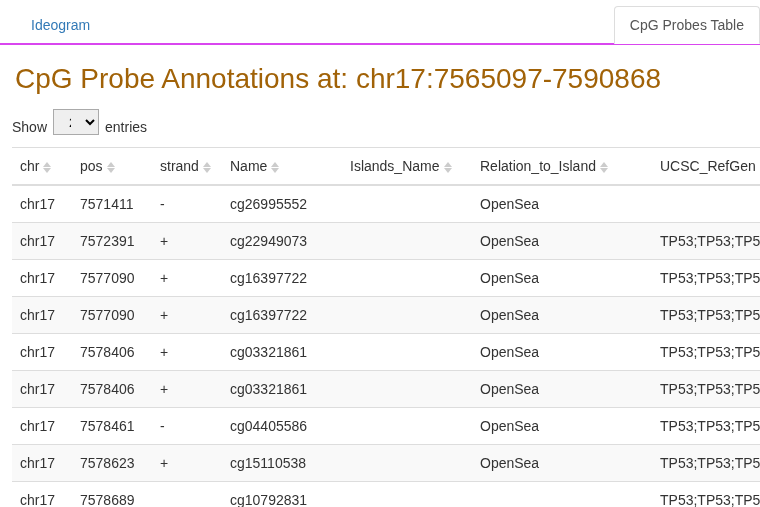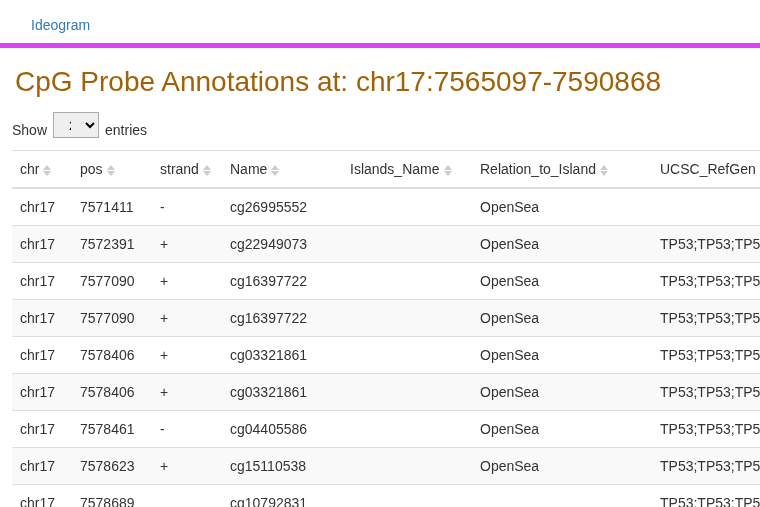--- a/index.html
+++ b/index.html
@@ -5,21 +5,21 @@
     * { box-sizing: border-box; margin: 0; padding: 0; }
     body {
       font-family: "Helvetica Neue", Helvetica, Arial, sans-serif;
       font-size: 14px;
       color: #333;
       background: #fff;
       width: 760px;
       overflow: hidden;
     }
     .tabs {
-      border-bottom: 5px solid #d946ef;
+      border-bottom: 2px solid #d946ef;
       display: flex;
       padding-left: 15px;
       padding-top: 6px;
       justify-content: space-between;
     }
     .tab {
       padding: 10px 15px;
       color: #337ab7;
       cursor: pointer;
       border: 1px solid transparent;
@@ -104,20 +104,21 @@
     .col-strand { width: 70px; }
     .col-name { width: 120px; }
     .col-islands { width: 130px; }
     .col-relation { width: 180px; }
   </style>
 </head>
 <body>
 
 <div class="tabs">
     <div class="tab">Ideogram</div>
+    <div class="tab active">CpG Probes Table</div>
   </div>
 
 <div class="title">CpG Probe Annotations at: chr17:7565097-7590868</div>
 
 <div class="length-control">
   <span>Show</span>
   <select class="length-select">
     <option>25</option>
   </select>
   <span>entries</span>

